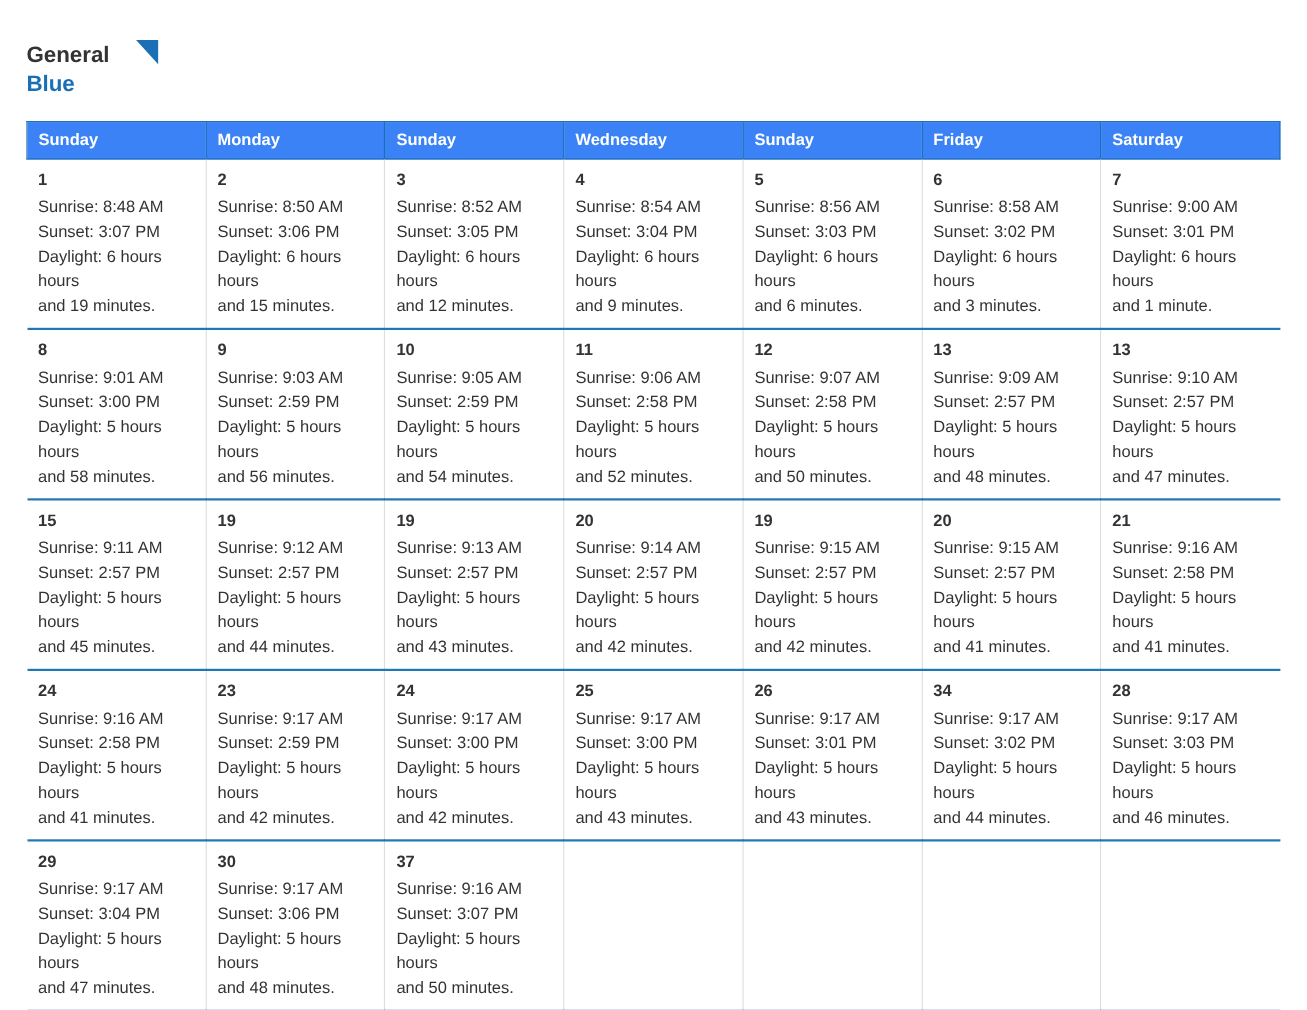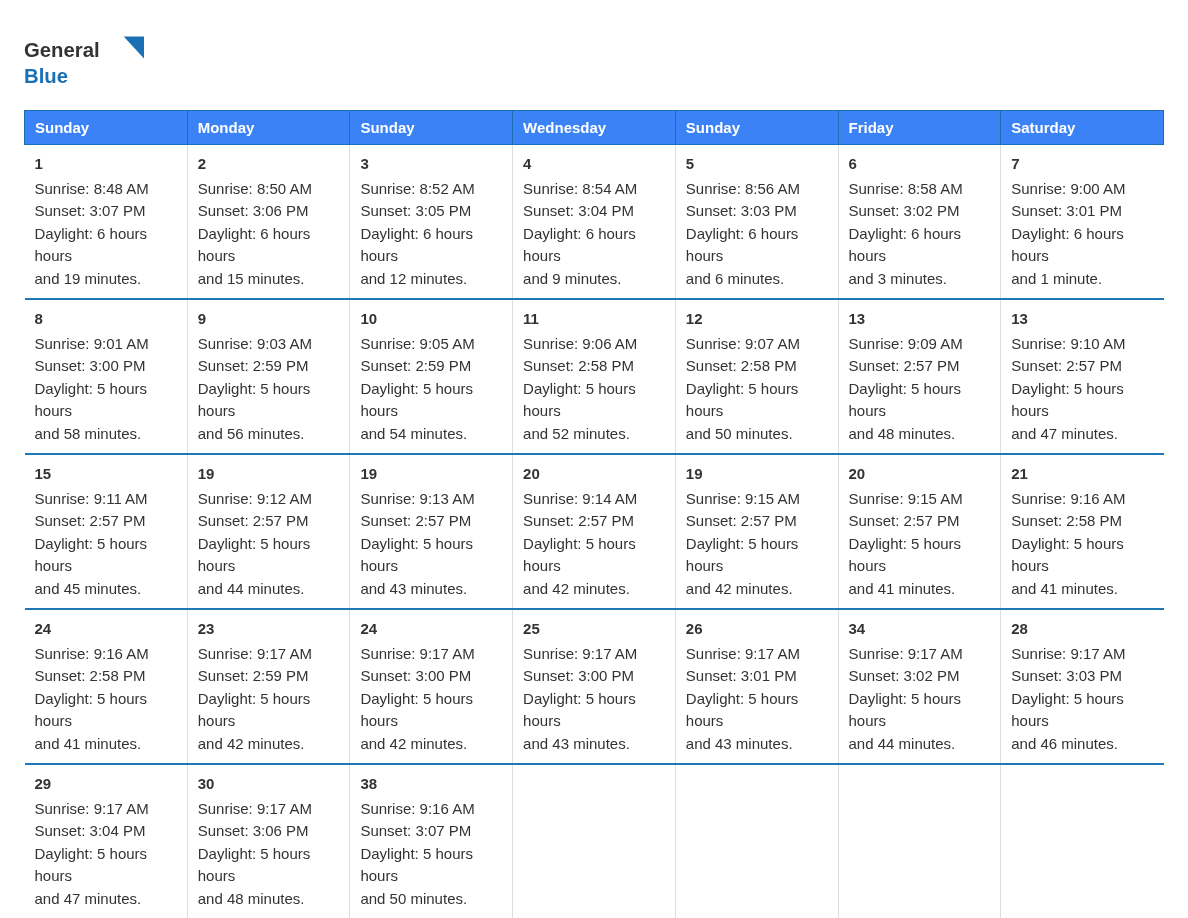--- a/index.html
+++ b/index.html
@@ -238,21 +238,21 @@
       <tr>
         <td>
         <span class="day-num">29</span>
         <span class="day-info">Sunrise: 9:17 AM<br>Sunset: 3:04 PM<br>Daylight: 5 hours hours<br>and 47 minutes.</span>
       </td>
         <td>
         <span class="day-num">30</span>
         <span class="day-info">Sunrise: 9:17 AM<br>Sunset: 3:06 PM<br>Daylight: 5 hours hours<br>and 48 minutes.</span>
       </td>
         <td>
-        <span class="day-num">38</span>
+        <span class="day-num">37</span>
         <span class="day-info">Sunrise: 9:16 AM<br>Sunset: 3:07 PM<br>Daylight: 5 hours hours<br>and 50 minutes.</span>
       </td>
         <td></td>
         <td></td>
         <td></td>
         <td></td>
       </tr>
     </tbody>
 </table>
 

